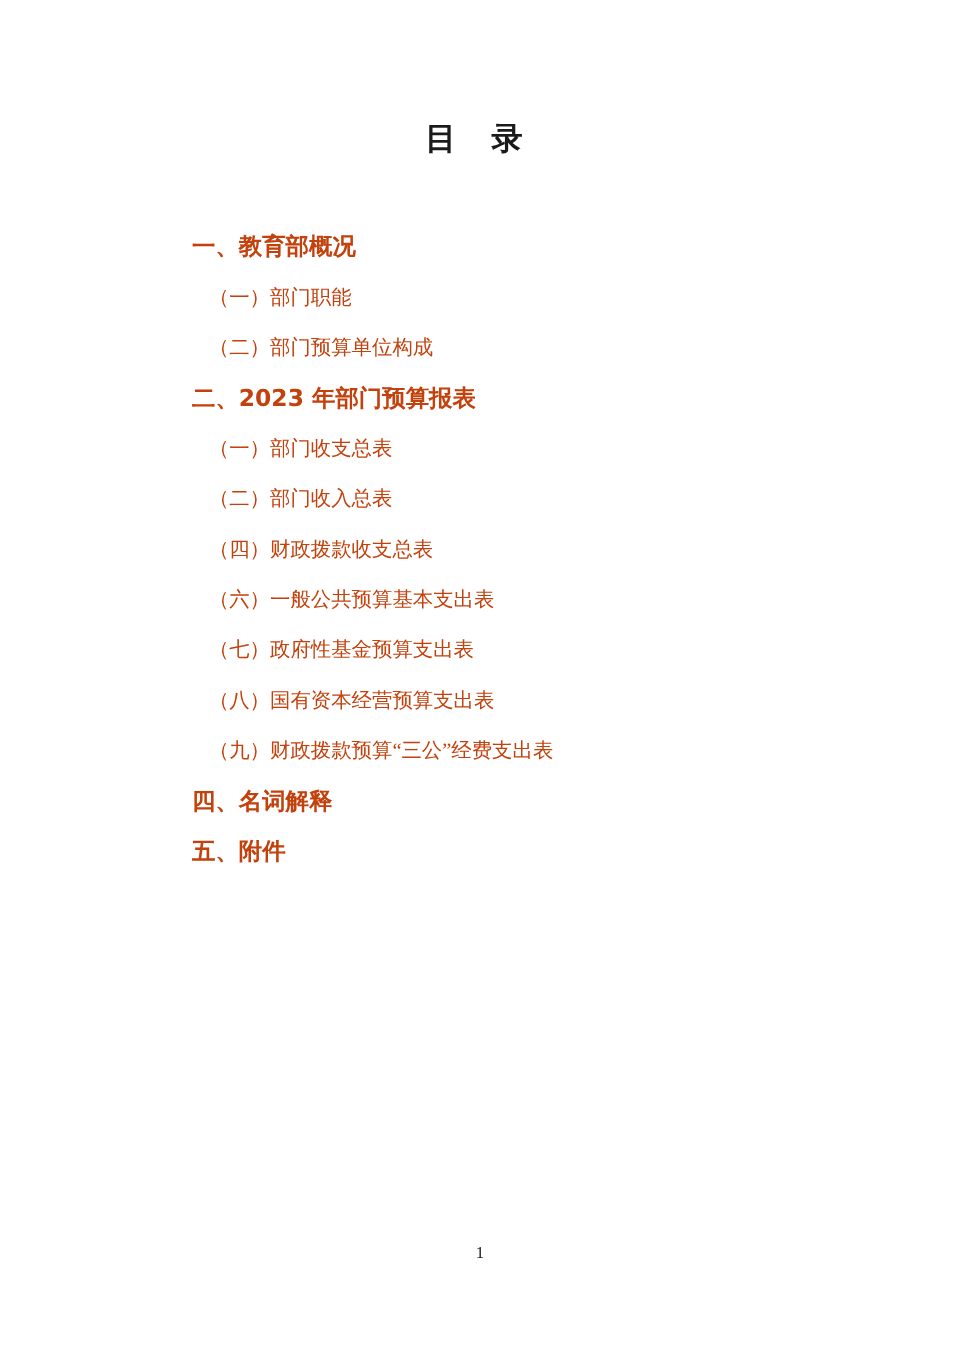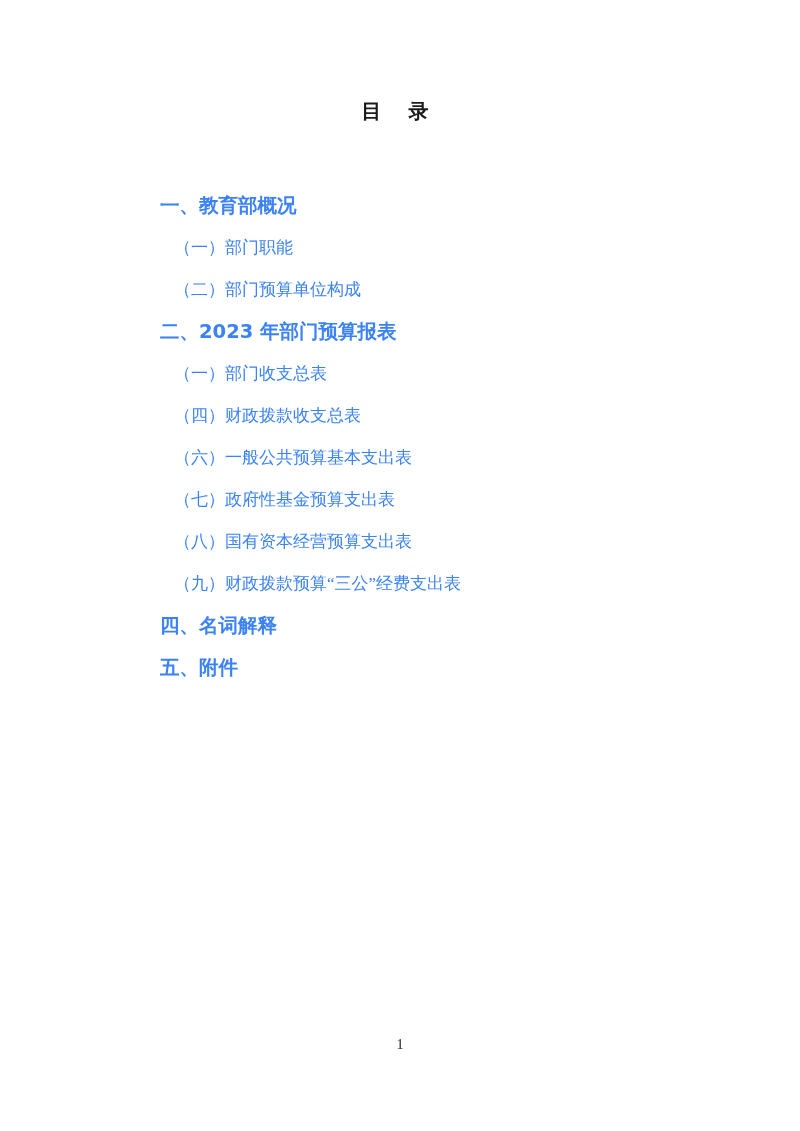--- a/index.html
+++ b/index.html
@@ -17,36 +17,36 @@
     overflow: hidden;
     font-family: "Liberation Serif", "DejaVu Serif", serif;
     color: #1a1a1a;
   }
   .doc-title {
     position: absolute;
     top: 98px;
     left: 0;
     width: 100%;
     text-align: center;
-    font-size: 20px;
+    font-size: 26px;
     font-weight: bold;
     letter-spacing: 10px;
     font-family: "DejaVu Sans", "Liberation Sans", sans-serif;
   }
   .toc {
     position: absolute;
     top: 185px;
     left: 160px;
     width: 520px;
   }
   .toc-entry {
     font-size: 19px;
     line-height: 42px;
     white-space: nowrap;
-    color: #3b82f6;
+    color: #c2410c;
   }
   .toc-entry.level-1 {
     font-weight: bold;
     font-family: "DejaVu Sans", "Liberation Sans", sans-serif;
     font-size: 19.5px;
     padding-left: 0px;
   }
   .toc-entry.level-2 {
     font-weight: normal;
     font-family: "Liberation Serif", "DejaVu Serif", serif;
@@ -70,20 +70,21 @@
 <div class="page">
 
   <div class="doc-title">目 录</div>
 
   <div class="toc">
       <div class="toc-entry level-1">一、教育部概况</div>
       <div class="toc-entry level-2">（一）部门职能</div>
       <div class="toc-entry level-2">（二）部门预算单位构成</div>
       <div class="toc-entry level-1">二、2023 年部门预算报表</div>
       <div class="toc-entry level-2">（一）部门收支总表</div>
+      <div class="toc-entry level-2">（二）部门收入总表</div>
       <div class="toc-entry level-2">（四）财政拨款收支总表</div>
       <div class="toc-entry level-2">（六）一般公共预算基本支出表</div>
       <div class="toc-entry level-2">（七）政府性基金预算支出表</div>
       <div class="toc-entry level-2">（八）国有资本经营预算支出表</div>
       <div class="toc-entry level-2">（九）财政拨款预算“三公”经费支出表</div>
       <div class="toc-entry level-1">四、名词解释</div>
       <div class="toc-entry level-1">五、附件</div>
     </div>
 
   <div class="page-number">1</div>

